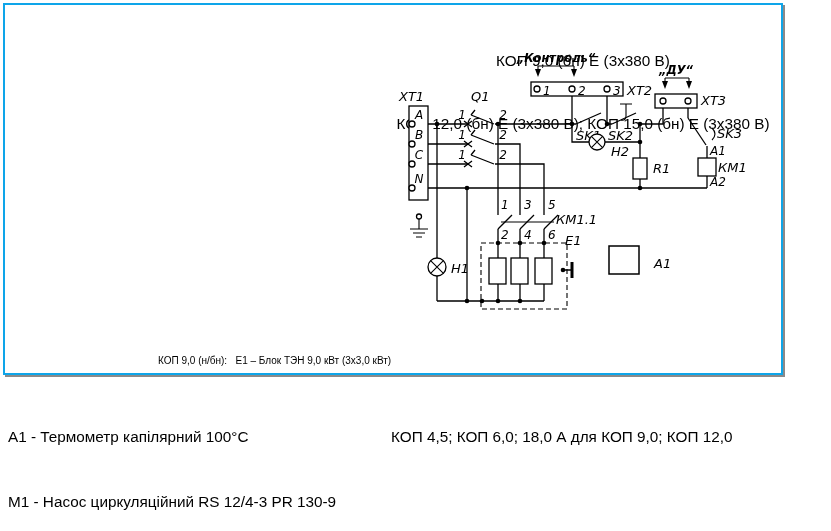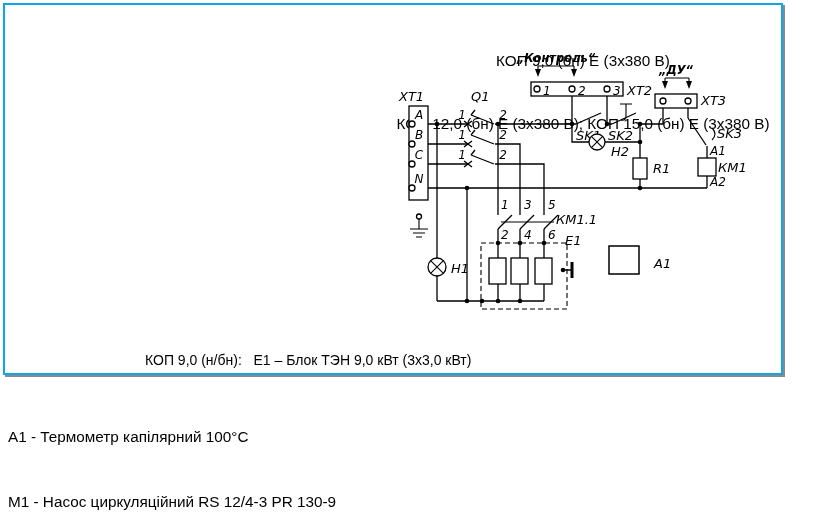--- a/index.html
+++ b/index.html
@@ -2,21 +2,21 @@
 <html><head>
 <meta charset="utf-8">
 <style>
   html,body{margin:0;padding:0;background:#fff}
   .page{position:relative;width:831px;height:531px;background:#fff;color:#000;
         font-family:"Liberation Sans",sans-serif;overflow:hidden}
   .frame{position:absolute;left:3px;top:3px;width:776px;height:368px;
          border:2px solid #0ea5e9;box-shadow:2px 2px 0 #8a8a8a;background:#fff}
   .title{position:absolute;left:378px;top:3px;width:400px;text-align:center;
          font-size:15.3px;line-height:21px;white-space:pre}
-  .variants{position:absolute;left:140px;top:308px;font-size:14px;line-height:19px;white-space:pre}
+  .variants{position:absolute;left:153px;top:308px;font-size:10px;line-height:19px;white-space:pre}
   .circ{position:absolute;left:0;top:0}
   .legend{position:absolute;left:0;top:381px;width:831px;font-size:15.3px;line-height:21.5px}
   .leg-left{position:absolute;left:8px;top:2px;white-space:pre}
   .leg-right{position:absolute;left:391px;top:2px;white-space:pre}
   
   .w{fill:none;stroke:#000;stroke-width:1.3}
   .t{fill:none;stroke:#000;stroke-width:1.1}
   .comp{fill:#fff;stroke:#000;stroke-width:1.3}
   .dsh{fill:none;stroke:#000;stroke-width:1.1;stroke-dasharray:5 3}
   .dot{fill:#000;stroke:none}
@@ -212,20 +212,21 @@
   <div class="legend">
     <div class="leg-left">
       <div>А1 - Термометр капілярний 100°С</div>
       <div>М1 - Насос циркуляційний RS 12/4-3 PR 130-9</div>
       
       
       
       
     </div>
     <div class="leg-right">
+      <div>КОП 4,5; КОП 6,0; 18,0 А для КОП 9,0; КОП 12,0</div>
       
       
       
       
     </div>
   </div>
 
 </div>
 
 </body></html>

